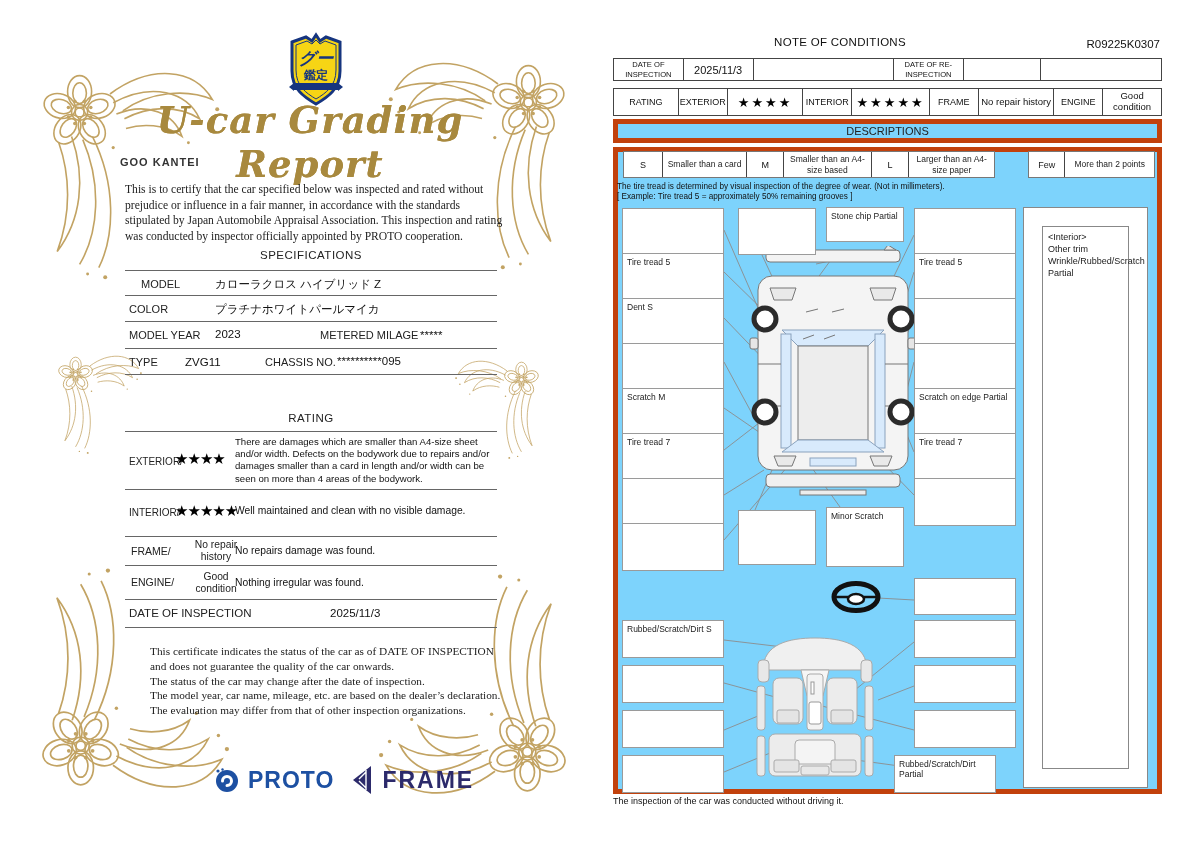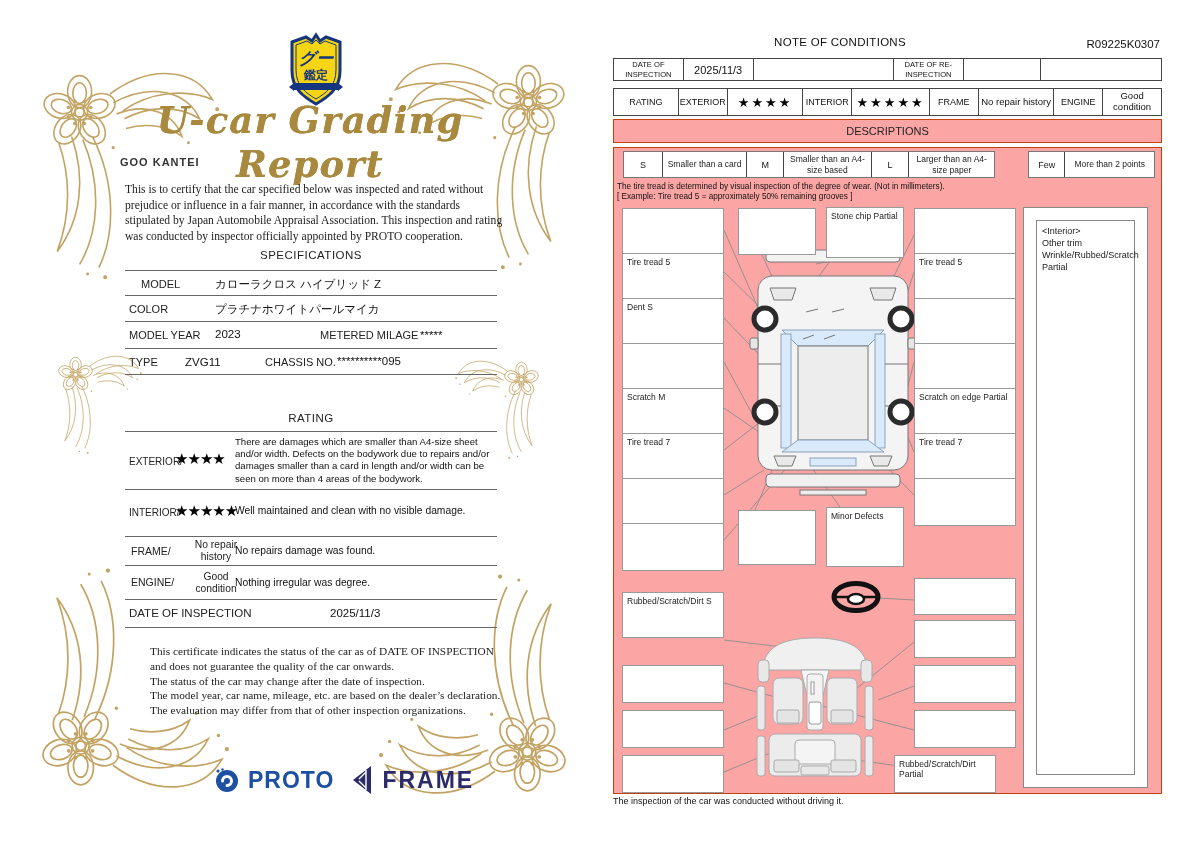--- a/index.html
+++ b/index.html
@@ -30,27 +30,27 @@
   #report-no{left:1020px;top:38px;width:140px;text-align:right;font-size:11.5px;color:#111;}
   .tbl{display:flex;border:1px solid #444;box-sizing:border-box;background:#fff;}
   .tbl .c{border-left:1px solid #444;display:flex;align-items:center;justify-content:center;
       text-align:center;box-sizing:border-box;padding:1px 2px;}
   .tbl .c:first-child{border-left:none;}
   .lab7{font-size:7.6px;line-height:1.25;color:#111;}
   .lab9{font-size:9px;color:#111;}
   .val11{font-size:11px;color:#111;}
   .stars-r{font-size:13px;letter-spacing:2px;color:#000;white-space:nowrap;}
   .small10{font-size:9.5px;line-height:1.15;color:#111;}
-  .box-border{border:1px solid #c2410c;box-sizing:border-box;background:#fca5a5;}
+  .box-border{border:5px solid #c2410c;box-sizing:border-box;background:#7dd3fc;}
   .co{position:absolute;border:1px solid #9a9a9a;background:#fff;width:102px;height:48px;
       font-size:8.5px;color:#222;padding:3px 4px;box-sizing:border-box;line-height:1.2;}
   .co.cw{width:78px;}
   .note8{font-size:8.2px;color:#111;line-height:1.25;}
   #interior-panel{left:1023px;top:207px;width:125px;height:581px;border:1px solid #888;
-      padding:12px;box-sizing:border-box;background:#fff;}
+      padding:18px;box-sizing:border-box;background:#fff;}
   #interior-panel .inner{border:1px solid #888;height:100%;box-sizing:border-box;
       padding:4px 5px;font-size:9px;line-height:12px;color:#222;}
   #footer-note{left:613px;top:796px;font-size:9px;color:#111;}
 </style>
 </head>
 <body>
 
 <div id="page">
 
   <svg class="abs" width="1200" height="848" style="left:0;top:0">
@@ -153,21 +153,21 @@
     <span class="abs rate-desc" style="left:110px;top:15px;width:262px;font-size:10.3px">Well maintained and clean with no visible damage.</span>
   </div>
   <div class="lrow" style="top:537px;height:29px">
     <span class="abs cell-label" style="left:6px;top:8px;font-size:10.5px">FRAME/</span>
     <span class="abs" style="left:60px;top:2px;width:62px;text-align:center;font-size:10.3px;line-height:12px">No repair history</span>
     <span class="abs rate-desc" style="left:110px;top:8px;width:262px;font-size:10.3px">No repairs damage was found.</span>
   </div>
   <div class="lrow" style="top:566px;height:34px">
     <span class="abs cell-label" style="left:6px;top:10px;font-size:10.5px">ENGINE/</span>
     <span class="abs" style="left:60px;top:5px;width:62px;text-align:center;font-size:10.3px;line-height:12px">Good condition</span>
-    <span class="abs rate-desc" style="left:110px;top:11px;width:262px;font-size:10.3px">Nothing irregular was degree.</span>
+    <span class="abs rate-desc" style="left:110px;top:11px;width:262px;font-size:10.3px">Nothing irregular was found.</span>
   </div>
   <div class="lrow" style="top:600px;height:28px">
     <span class="abs cell-label" style="left:4px;top:7px;font-size:11.5px">DATE OF INSPECTION</span>
     <span class="abs cell-val" style="left:205px;top:7px">2025/11/3</span>
   </div>
 
   <div class="abs" id="disclaimer">
     <div>This certificate indicates the status of the car as of DATE OF INSPECTION and does not guarantee the quality of the car onwards.</div>
     <div>The status of the car may change after the date of inspection.</div>
     <div>The model year, car name, mileage, etc. are based on the dealer’s declaration.</div>
@@ -335,42 +335,42 @@
   </svg>
 
   <div class="co" style="left:622px;top:208px"></div>
   <div class="co" style="left:622px;top:253px">Tire tread 5</div>
   <div class="co" style="left:622px;top:298px">Dent S</div>
   <div class="co" style="left:622px;top:343px"></div>
   <div class="co" style="left:622px;top:388px">Scratch M</div>
   <div class="co" style="left:622px;top:433px">Tire tread 7</div>
   <div class="co" style="left:622px;top:478px"></div>
   <div class="co" style="left:622px;top:523px"></div>
-  <div class="co" style="left:622px;top:592px;height:46px">Rubbed/Scratch/Dirt S</div>
+  <div class="co" style="left:622px;top:620px;height:38px">Rubbed/Scratch/Dirt S</div>
   <div class="co" style="left:622px;top:665px;height:38px"></div>
   <div class="co" style="left:622px;top:710px;height:38px"></div>
   <div class="co" style="left:622px;top:755px;height:38px"></div>
 
   <div class="co" style="left:914px;top:208px"></div>
   <div class="co" style="left:914px;top:253px">Tire tread 5</div>
   <div class="co" style="left:914px;top:298px"></div>
   <div class="co" style="left:914px;top:343px"></div>
   <div class="co" style="left:914px;top:388px">Scratch on edge Partial</div>
   <div class="co" style="left:914px;top:433px">Tire tread 7</div>
   <div class="co" style="left:914px;top:478px"></div>
   <div class="co" style="left:914px;top:578px;height:37px"></div>
   <div class="co" style="left:914px;top:620px;height:38px"></div>
   <div class="co" style="left:914px;top:665px;height:38px"></div>
   <div class="co" style="left:914px;top:710px;height:38px"></div>
   <div class="co" style="left:894px;top:755px;height:38px">Rubbed/Scratch/Dirt Partial</div>
 
   <div class="co cw" style="left:738px;top:208px;height:47px"></div>
-  <div class="co cw" style="left:826px;top:207px;height:51px">Stone chip Partial</div>
+  <div class="co cw" style="left:826px;top:207px;height:35px">Stone chip Partial</div>
   <div class="co cw" style="left:738px;top:510px;height:55px"></div>
-  <div class="co cw" style="left:826px;top:507px;height:60px">Minor Defects</div>
+  <div class="co cw" style="left:826px;top:507px;height:60px">Minor Scratch</div>
 
   <div class="abs" id="interior-panel">
     <div class="inner">
       <div>&lt;Interior&gt;</div>
       <div>Other trim</div>
       <div>Wrinkle/Rubbed/Scratch</div>
       <div>Partial</div>
     </div>
   </div>
 

